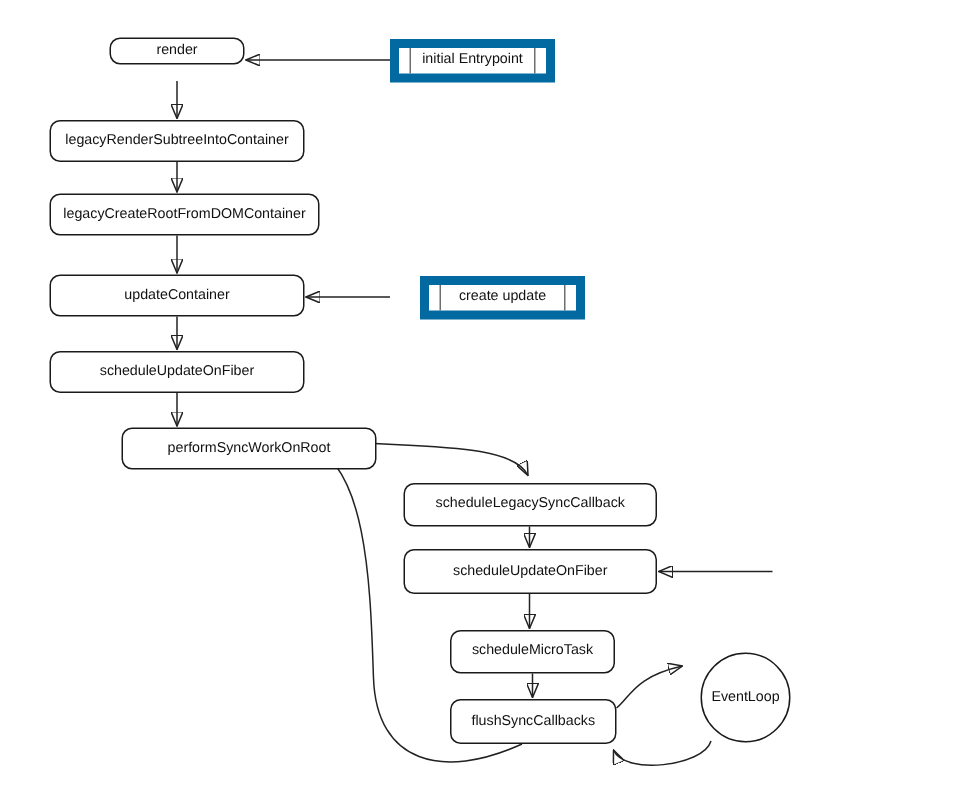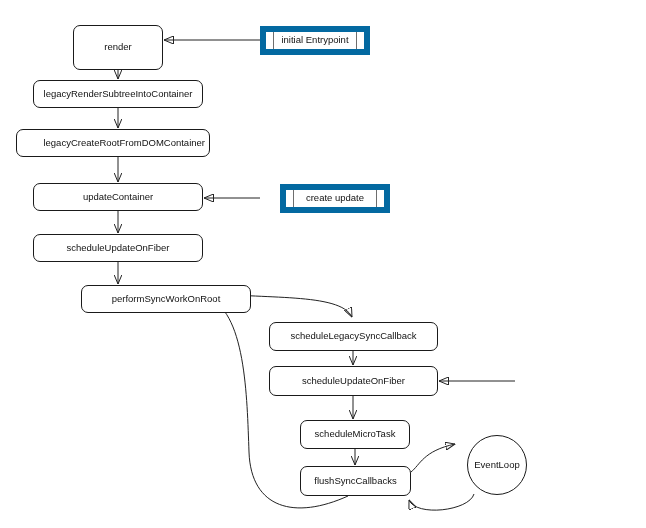--- a/index.html
+++ b/index.html
@@ -69,33 +69,33 @@
     <path d="M 203,292 C 262,300 340,292 352,317" marker-end="url(#arrow)"></path>
     <line x1="353" y1="351" x2="353" y2="365" marker-end="url(#arrow)"></line>
     <line x1="515" y1="381" x2="439" y2="381" marker-end="url(#arrow)"></line>
     <line x1="353" y1="396" x2="353" y2="419" marker-end="url(#arrow)"></line>
     <line x1="355" y1="449" x2="355" y2="465" marker-end="url(#arrow)"></line>
     <path d="M 348,496 C 295,520 251,509 249,452 C 247,398 246,308 205,297" marker-end="url(#arrow)"></path>
     <path d="M 411,472 C 420,465 423,451 455,444" marker-end="url(#arrow)"></path>
     <path d="M 474,494 C 469,511 416,517 409,500" marker-end="url(#arrow)"></path>
   </svg>
 
-  <div class="node rounded" style="left:73px; top:25px; width:90px; height:45px;">
+  <div class="node rounded" style="left:73px; top:25px; width:90px; height:18px;">
     <span class="lbl">render</span>
   </div>
 
   <div class="node subroutine" style="left:260px; top:26px; width:110px; height:29px;">
     <span class="lbl">initial Entrypoint</span>
   </div>
 
   <div class="node rounded" style="left:33px; top:80px; width:170px; height:28px;">
     <span class="lbl">legacyRenderSubtreeIntoContainer</span>
   </div>
 
-  <div class="node rounded" style="left:16px; top:129px; width:194px; height:28px;justify-content:flex-end;">
+  <div class="node rounded" style="left:33px; top:129px; width:180px; height:28px;">
     <span class="lbl">legacyCreateRootFromDOMContainer</span>
   </div>
 
   <div class="node rounded" style="left:33px; top:183px; width:170px; height:28px;">
     <span class="lbl">updateContainer</span>
   </div>
 
   <div class="node subroutine" style="left:260px; top:184px; width:110px; height:29px;margin-left:20px;">
     <span class="lbl">create update</span>
   </div>

